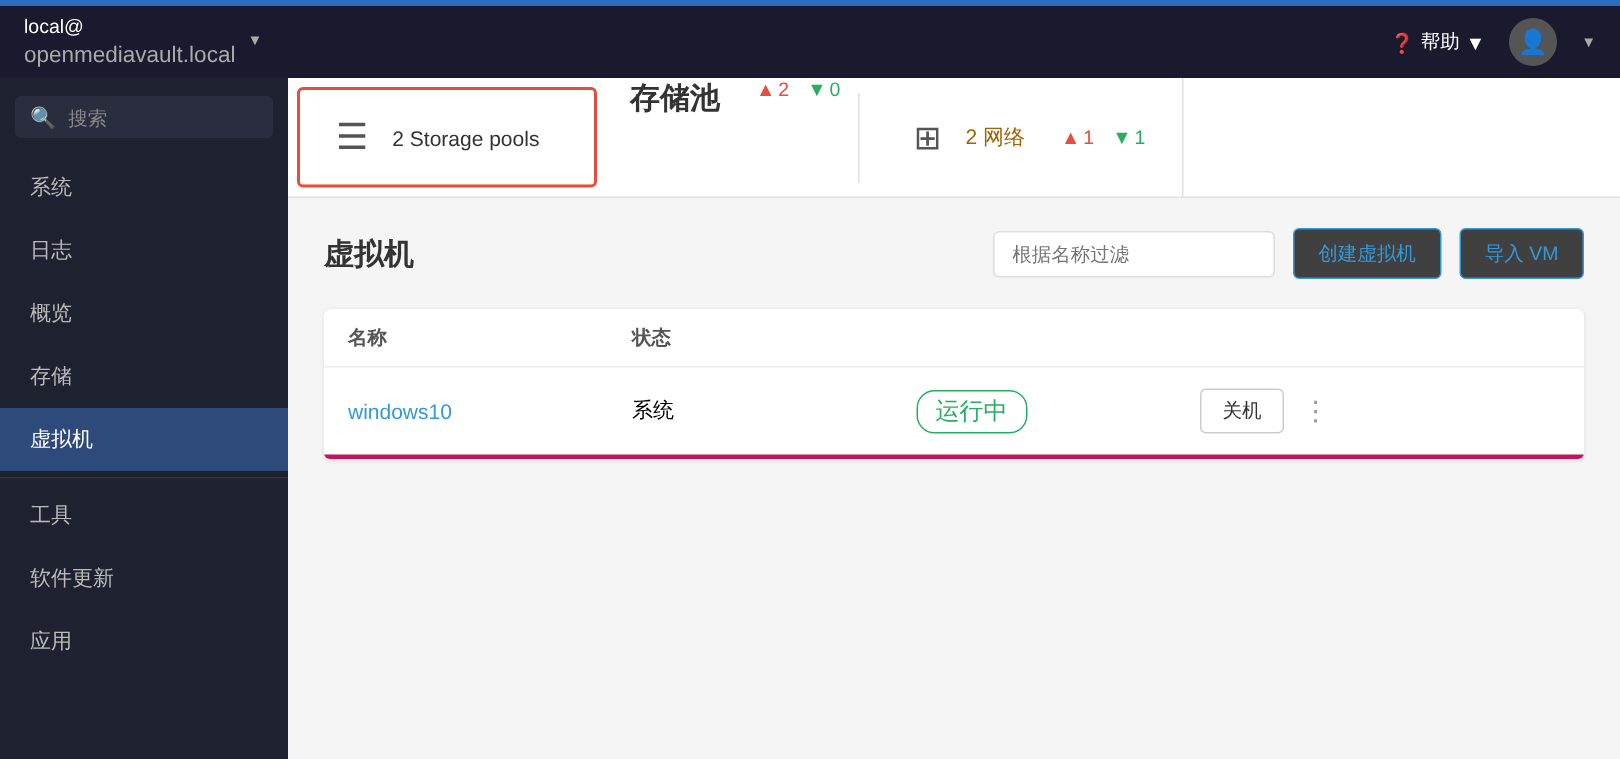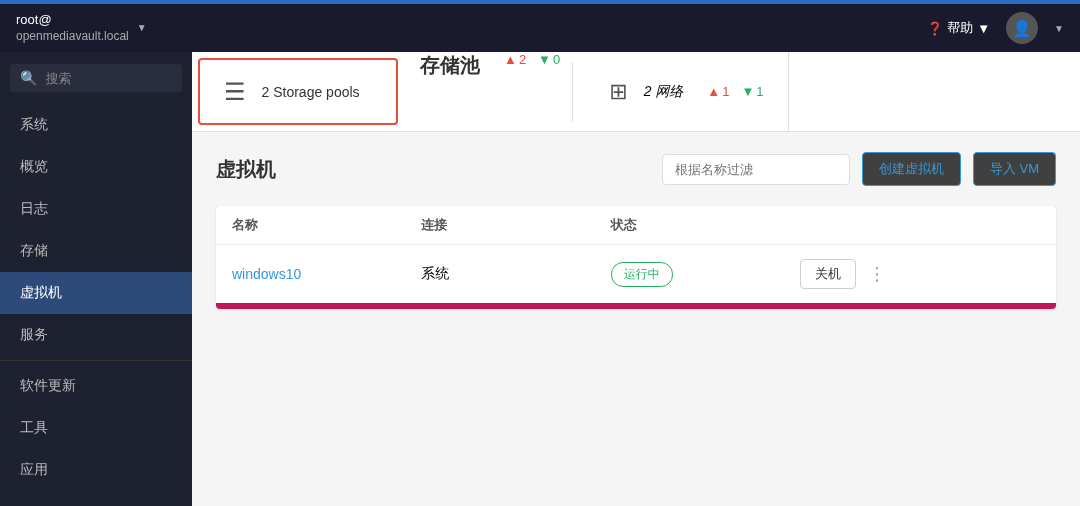--- a/index.html
+++ b/index.html
@@ -20,21 +20,21 @@
       display: flex;
       align-items: center;
       gap: 8px;
     }
     .topbar-user {
       display: flex;
       flex-direction: column;
       line-height: 1.3;
     }
     .topbar-user .username { font-size: 13px; color: #fff; }
-    .topbar-user .hostname { font-size: 12px; color: #aaa; }
+    .topbar-user .hostname { font-size: 15px; color: #aaa; }
     .topbar-chevron {
       color: #aaa;
       font-size: 10px;
     }
     .topbar-right {
       display: flex;
       align-items: center;
       gap: 16px;
     }
     .help-btn {
@@ -168,21 +168,21 @@
     .stat-up { color: #e74c3c; display: flex; align-items: center; gap: 2px; }
     .stat-down { color: #27ae60; display: flex; align-items: center; gap: 2px; }
     .summary-network {
       display: flex;
       align-items: center;
       padding: 0 24px;
       gap: 16px;
       border-right: 1px solid #e0e0e0;
       min-width: 200px;
     }
-    .network-title { font-size: 14px; color: #000000; font-weight: 500; font-style: italic; }
+    .network-title { font-size: 14px; color: #a16207; font-weight: 500; }
 
     
     .storage-section {
       display: flex;
       align-items: flex-start;
       gap: 0;
     }
 
     
     .vm-area {
@@ -244,33 +244,33 @@
       border-bottom: 1px solid #eee;
       font-weight: 600;
       color: #555;
       font-size: 13px;
     }
     .table-row {
       display: grid;
       grid-template-columns: 1fr 1fr 1fr 200px 40px;
       padding: 14px 16px;
       align-items: center;
-      border-bottom: 6px solid #be185d;
+      border-bottom: 3px solid #be185d;
       background: #fff;
     }
     .vm-name-link {
       color: #3498db;
       cursor: pointer;
       text-decoration: none;
     }
     .status-badge {
       display: inline-block;
       padding: 3px 12px;
       border-radius: 12px;
-      font-size: 12px;
+      font-size: 16px;
       border: 1px solid #27ae60;
       color: #27ae60;
       background: transparent;
     }
     .btn-shutdown {
       background: #fff;
       border: 1px solid #ccc;
       color: #333;
       padding: 5px 14px;
       border-radius: 4px;
@@ -296,21 +296,21 @@
     }
   </style>
 </head>
 <body>
 
 <div class="blue-bar"></div>
 
 <div class="topbar">
   <div class="topbar-left">
     <div class="topbar-user">
-      <span class="username">root@</span>
+      <span class="username">local@</span>
       <span class="hostname">openmediavault.local</span>
     </div>
     <span class="topbar-chevron">▼</span>
   </div>
   <div class="topbar-right">
     <div class="help-btn">
       <span>❓</span>
       <span>帮助</span>
       <span>▼</span>
     </div>
@@ -325,40 +325,37 @@
 
   <div class="sidebar">
     <div class="search-box">
       <span style="color:#888;">🔍</span>
       <input type="text" placeholder="搜索" style="">
     </div>
     <div class="sidebar-item">
       <span>系统</span>
     </div>
     <div class="sidebar-item">
+      <span>日志</span>
+    </div>
+    <div class="sidebar-item">
       <span>概览</span>
-    </div>
-    <div class="sidebar-item">
-      <span>日志</span>
     </div>
     <div class="sidebar-item">
       <span>存储</span>
     </div>
     <div class="sidebar-item active">
       <span>虚拟机</span>
     </div>
-    <div class="sidebar-item">
-      <span>服务</span>
-    </div>
     <div class="sidebar-divider"></div>
     <div class="sidebar-item">
+      <span>工具</span>
+    </div>
+    <div class="sidebar-item">
       <span>软件更新</span>
-    </div>
-    <div class="sidebar-item">
-      <span>工具</span>
     </div>
     <div class="sidebar-item">
       <span>应用</span>
     </div>
   </div>
 
   <div class="content">
 
     <div class="summary-bar">
 
@@ -406,21 +403,20 @@
         <div class="vm-header-right">
           <input type="text" class="filter-input" placeholder="根据名称过滤" style="">
           <button class="btn-primary">创建虚拟机</button>
           <button class="btn-primary">导入 VM</button>
         </div>
       </div>
 
       <div class="vm-table">
         <div class="table-header">
           <span>名称</span>
-          <span>连接</span>
           <span>状态</span>
           <span></span>
           <span></span>
         </div>
         <div class="table-row">
           <a class="vm-name-link">windows10</a>
           <span>系统</span>
           <span>
             <span class="status-badge">运行中</span>
           </span>

